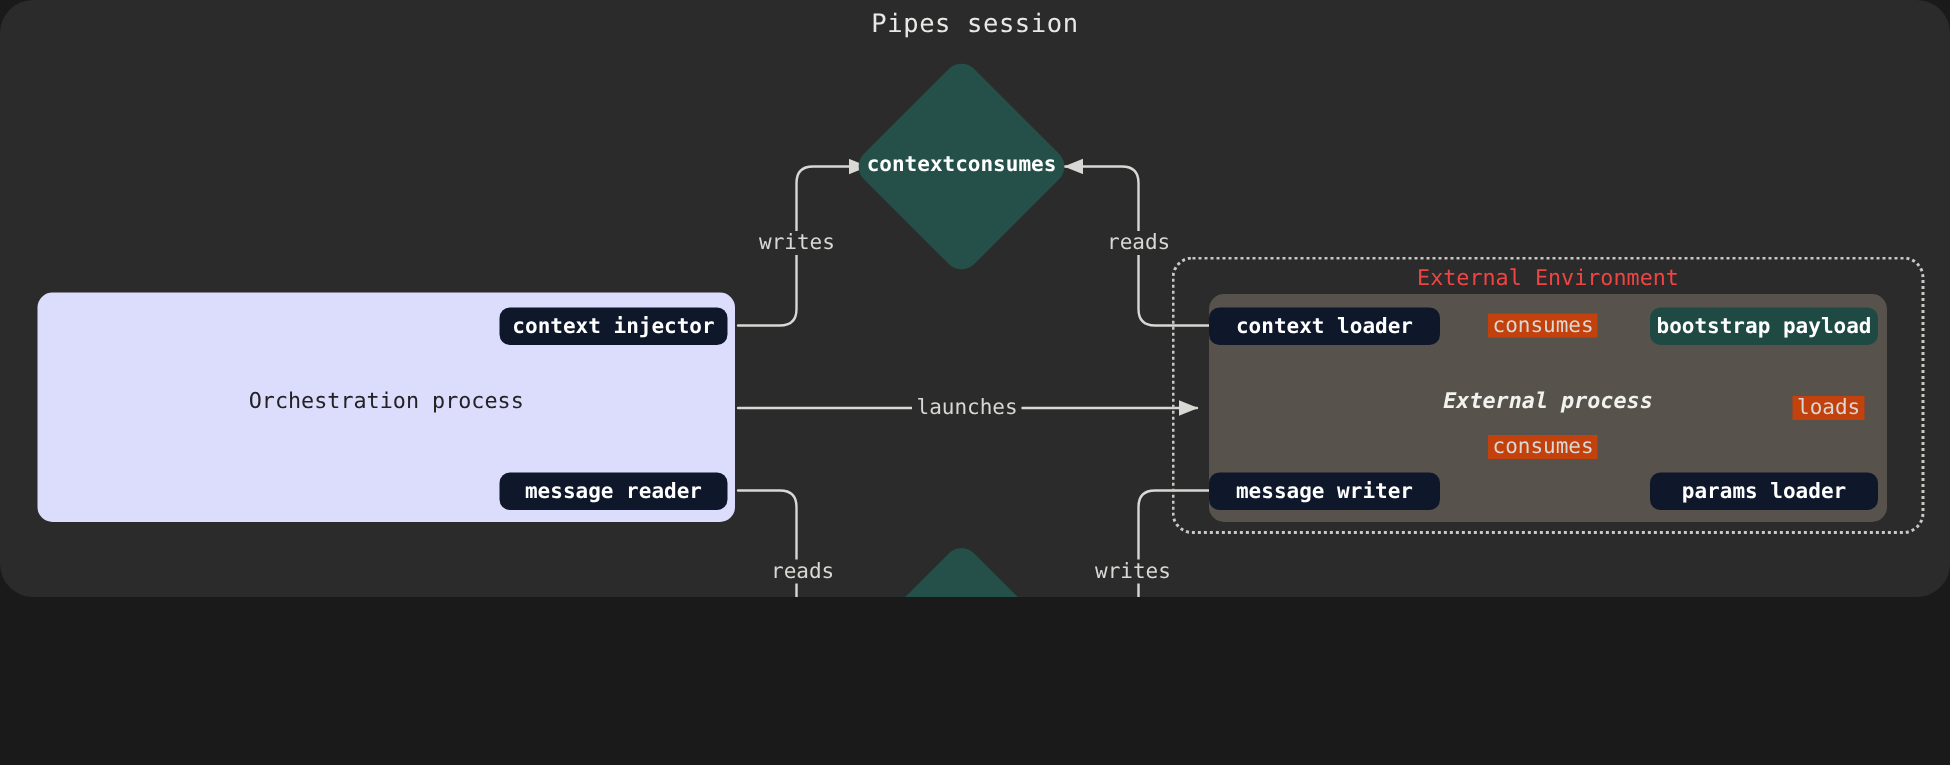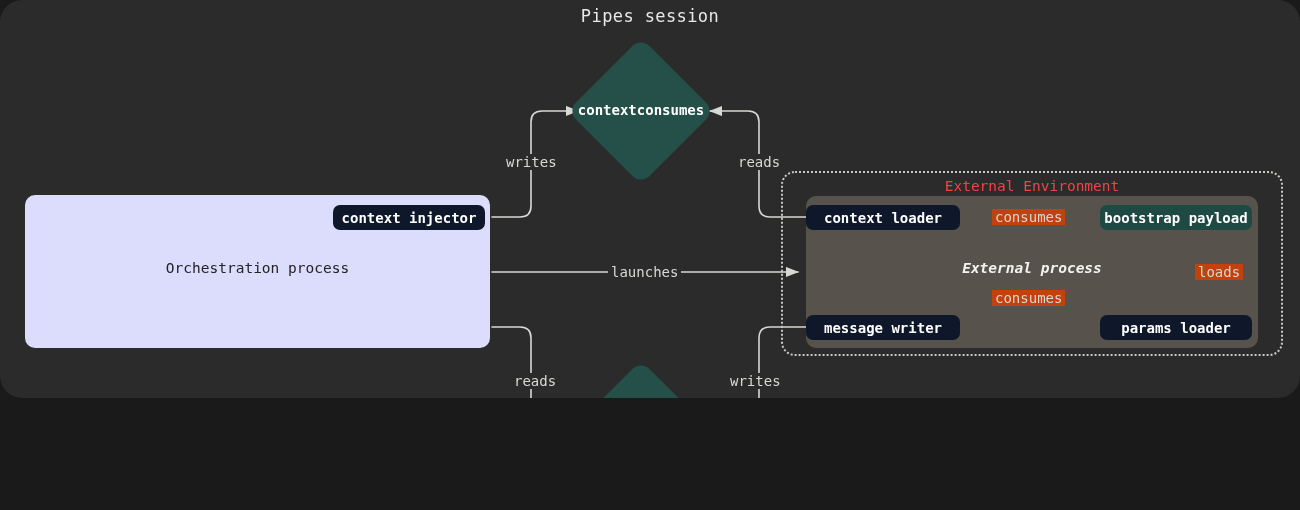--- a/index.html
+++ b/index.html
@@ -179,20 +179,23 @@
 
       <path d="M1188,315 L1188,236" marker-end="url(#arrow)"></path>
     </g>
   </svg>
 
   <div class="orch">
     <div class="orch-label">Orchestration process</div>
     <div class="node purple" style="left:308px; top:10px; width:152px; height:25px;">
       <span>context injector</span>
     </div>
+    <div class="node purple" style="left:308px; top:120px; width:152px; height:25px;">
+      <span>message reader</span>
+    </div>
   </div>
 
   <div class="extenv">
     <div class="extenv-label">External Environment</div>
   </div>
 
   <div class="extproc">
     <div class="extproc-label">External process</div>
     <div class="node purple" style="left:0px; top:9px; width:154px; height:25px;">
       <span>context loader</span>

